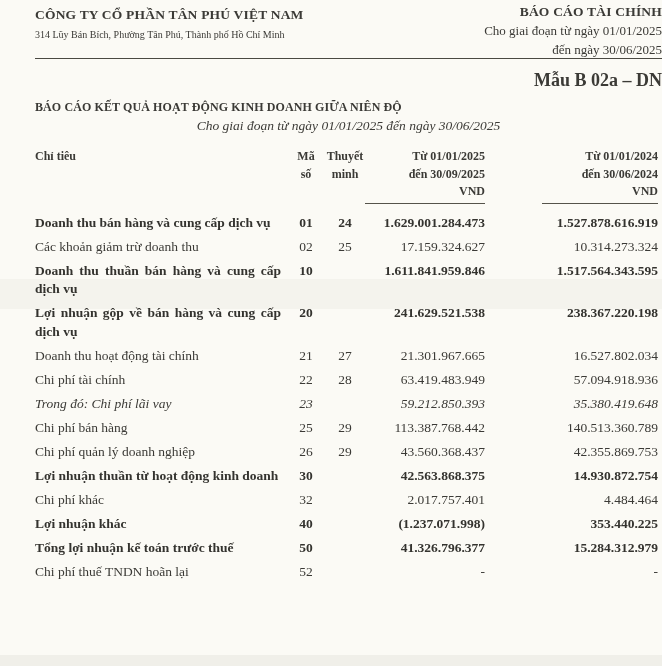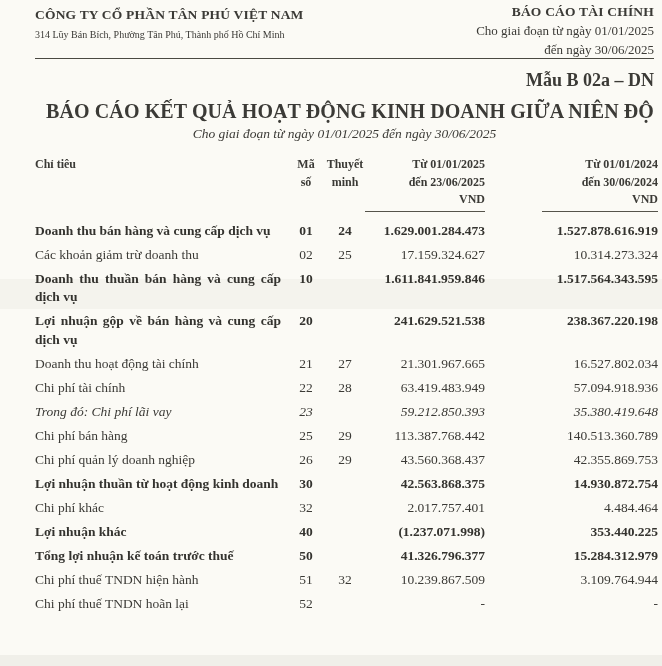--- a/index.html
+++ b/index.html
@@ -8,38 +8,38 @@
     background: #fbfaf5;
     font-family: "Liberation Serif", serif;
     color: #3b3a36;
     overflow: hidden;
     position: relative;
   }
   .scan-band { position: absolute; left: 0; width: 662px; pointer-events: none; }
   .band-mid { top: 279px; height: 30px; background: rgba(135,133,122,0.06); }
   .band-bottom { top: 655px; height: 11px; background: rgba(135,133,122,0.09); }
 
-  .page { padding: 4px 8px 0 35px; position: relative; }
+  .page { padding: 4px 0 0 35px; position: relative; }
 
   
   .letterhead {
     display: flex; justify-content: space-between; align-items: flex-start;
     border-bottom: 1.5px solid #4a4942;
     padding-bottom: 1px;
   }
   .lh-left { width: 360px; padding-top: 2px; }
   .company-name { font-weight: bold; font-size: 13.5px; line-height: 17px; letter-spacing: .2px; }
   .company-address { font-size: 10px; line-height: 16px; margin-top: 4px; }
   .lh-right { text-align: right; padding-top: 0; }
   .report-type { font-weight: bold; font-size: 13.5px; line-height: 16px; letter-spacing: .2px; }
   .report-period { font-size: 13px; line-height: 15.5px; margin-top: 3px; }
 
   
   .form-code { text-align: right; font-weight: bold; font-size: 18px; margin-top: 11px; }
-  .doc-title { text-align: right; font-weight: bold; font-size: 20px; margin-top: 9px; letter-spacing: .1px; }
+  .doc-title { text-align: left; font-weight: bold; font-size: 12px; margin-top: 9px; letter-spacing: .1px; }
   .doc-subtitle { text-align: center; font-style: italic; font-size: 13.5px; margin-top: 3px; }
 
   
   table { border-collapse: collapse; table-layout: fixed; width: 623px; margin-top: 14px; }
   col.c-label { width: 252px; }
   col.c-code  { width: 38px; }
   col.c-note  { width: 40px; }
   col.c-cur   { width: 120px; }
   col.c-pri   { width: 173px; }
 
@@ -105,21 +105,21 @@
           <span>Mã</span><br>
           <span>số</span>
         </th>
         <th class="h-note">
           <span>Thuyết</span><br>
           <span>minh</span>
         </th>
         <th class="h-val">
           <span class="num-head cur">
             <span>Từ 01/01/2025</span><br>
-            <span>đến 23/06/2025</span>
+            <span>đến 30/09/2025</span>
             <span class="vnd-line">VND</span>
           </span>
         </th>
         <th class="h-val">
           <span class="num-head pri">
             <span>Từ 01/01/2024</span><br>
             <span>đến 30/06/2024</span>
             <span class="vnd-line">VND</span>
           </span>
         </th>
@@ -211,27 +211,20 @@
           <td class="val">353.440.225</td>
         </tr>
         <tr class="row-bold">
           <td class="label">Tổng lợi nhuận kế toán trước thuế</td>
           <td class="code">50</td>
           <td class="note"></td>
           <td class="val">41.326.796.377</td>
           <td class="val">15.284.312.979</td>
         </tr>
         <tr class="row-normal">
-          <td class="label">Chi phí thuế TNDN hiện hành</td>
-          <td class="code">51</td>
-          <td class="note">32</td>
-          <td class="val">10.239.867.509</td>
-          <td class="val">3.109.764.944</td>
-        </tr>
-        <tr class="row-normal">
           <td class="label">Chi phí thuế TNDN hoãn lại</td>
           <td class="code">52</td>
           <td class="note"></td>
           <td class="val">-</td>
           <td class="val">-</td>
         </tr>
       </tbody>
   </table>
 
 </div>

